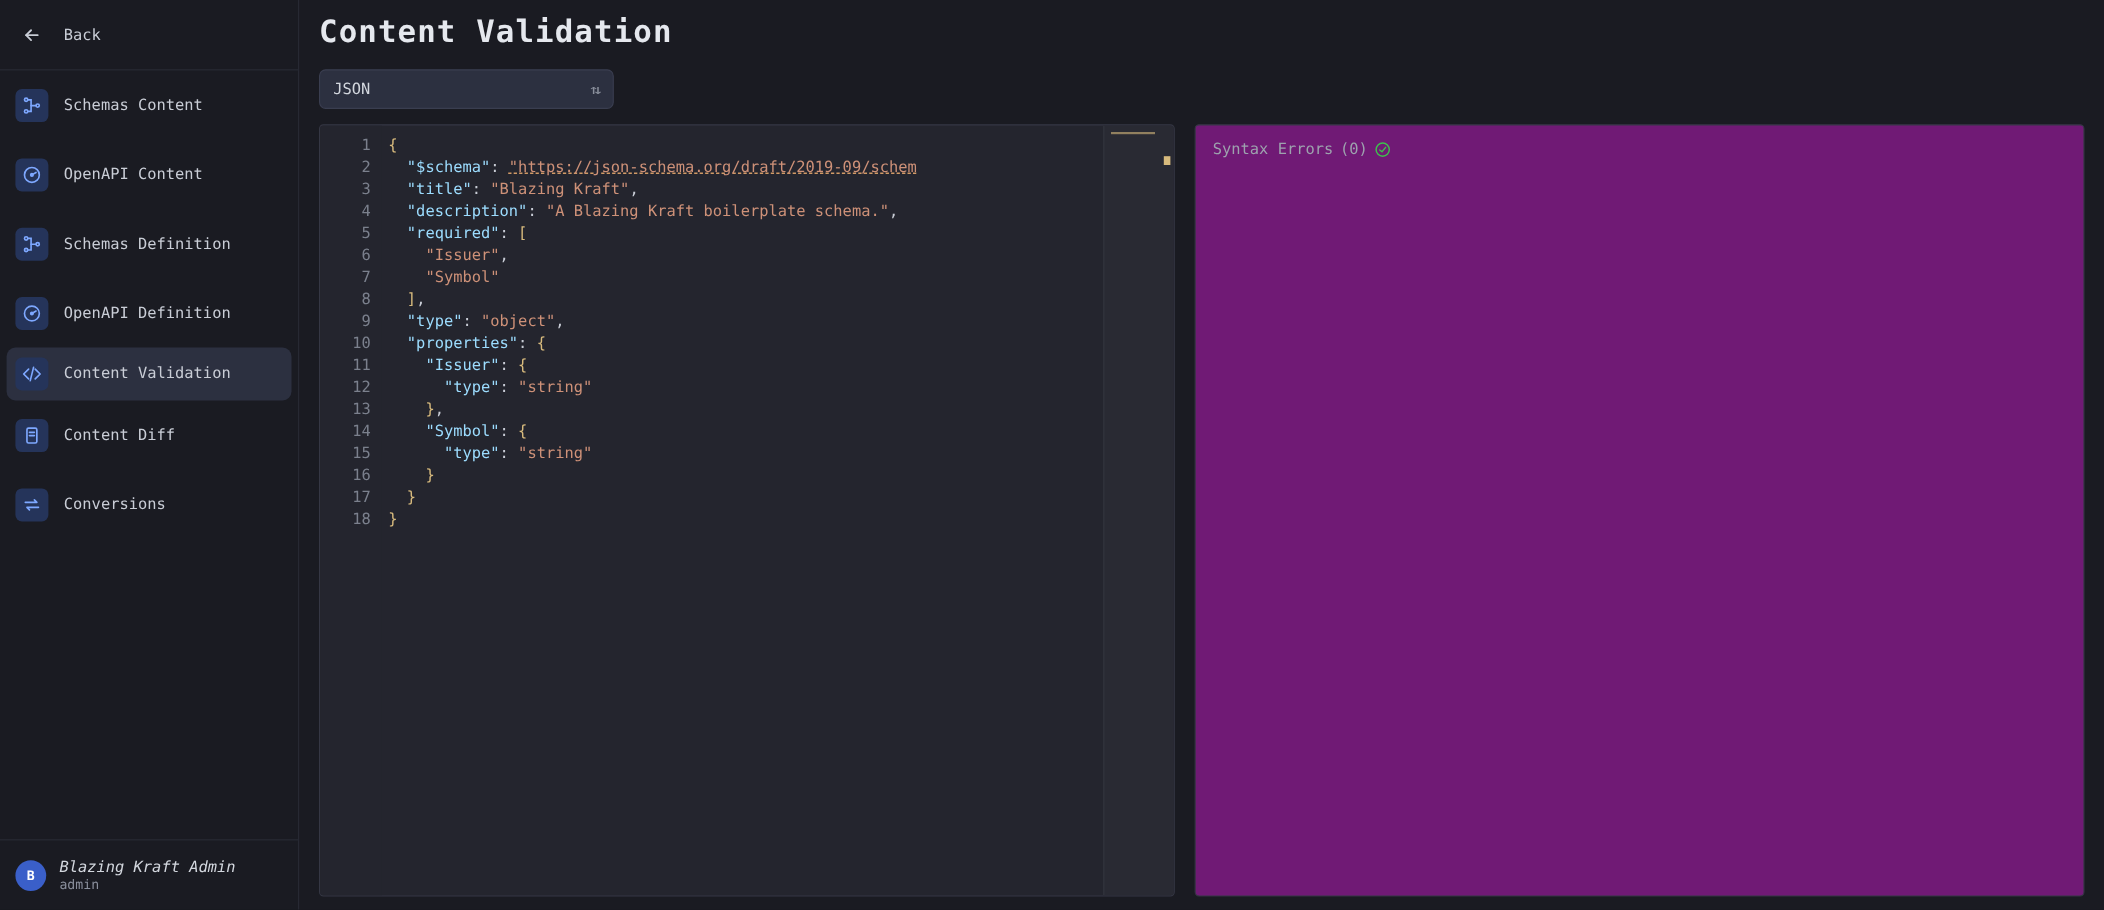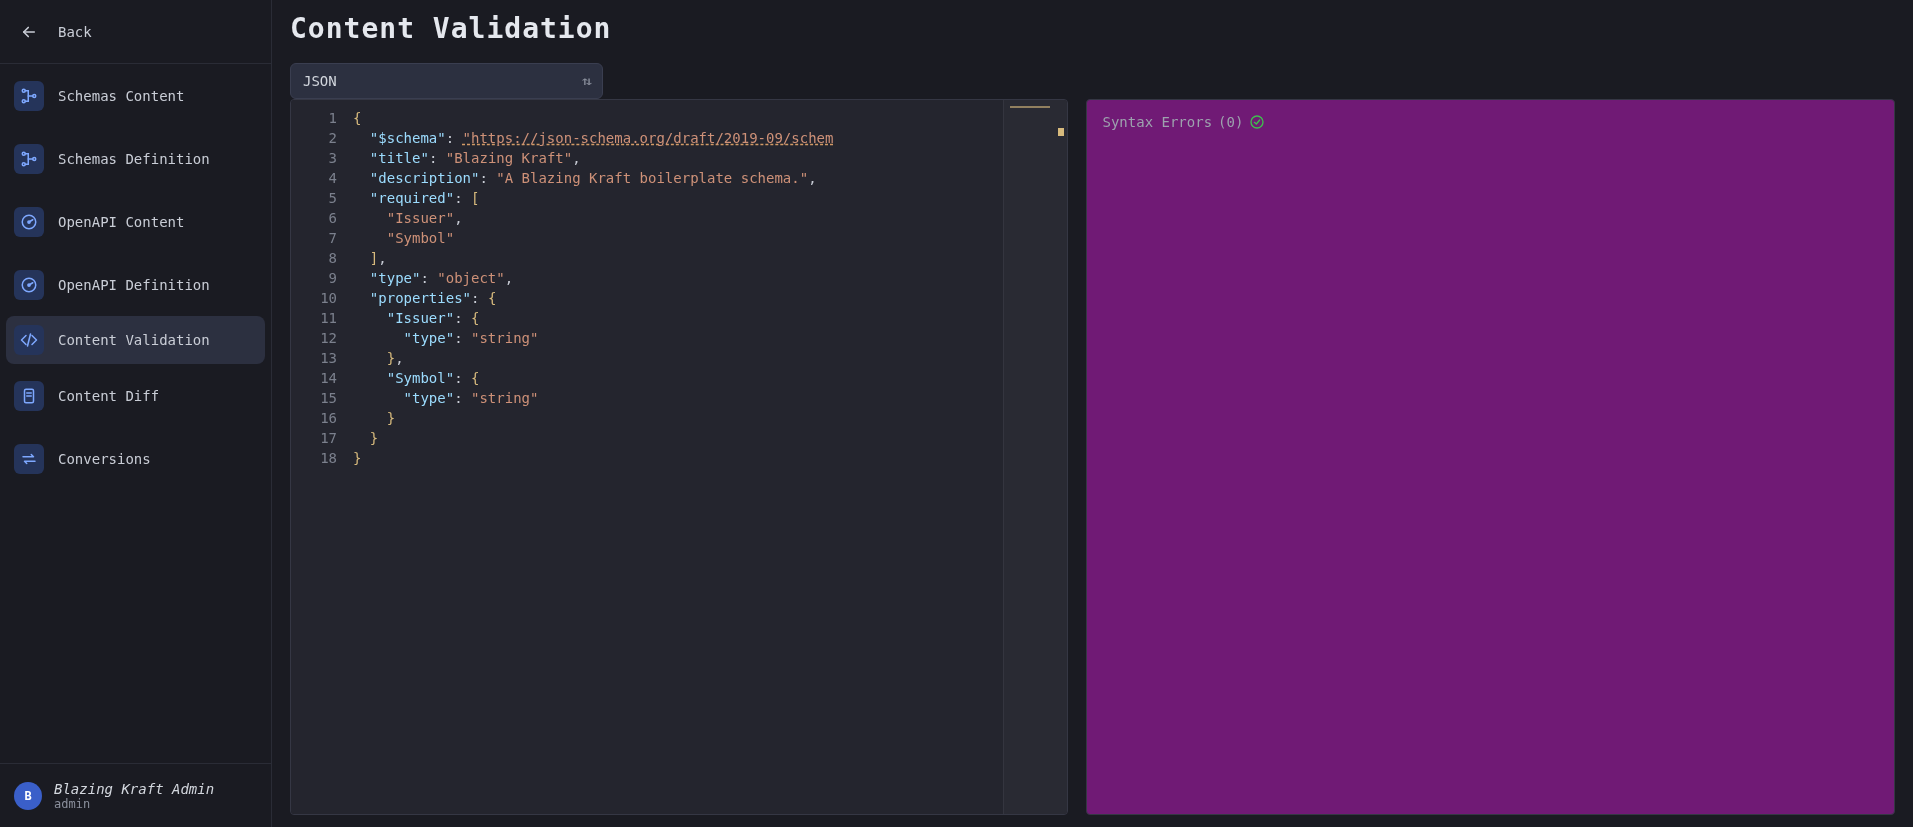--- a/index.html
+++ b/index.html
@@ -76,32 +76,33 @@
   flex: 1;
   padding: 12px 18px 12px 18px;
   display: flex;
   flex-direction: column;
   min-width: 0;
 }
 .breadcrumb { font-size: 15px; color: #8e94a3; margin-bottom: 6px; }
 .page-title { font-size: 28px; font-weight: 700; color: #e5e8ee; letter-spacing: 1px; margin-bottom: 18px; }
 .field-label { font-size: 14px; color: #b9bec9; margin-bottom: 6px; }
 .select {
-  width: 313px;
+  width: 268px;
   height: 36px;
   background: #2c3040;
   border: 1px solid #3a3e50;
   border-radius: 6px;
   display: flex;
   align-items: center;
   justify-content: space-between;
   padding: 0 12px;
   font-size: 14px;
   color: #d3d7de;
   cursor: pointer;
+  margin-bottom: 14px;
 }
 .select .chev { color: #8a8f9c; font-size: 12px; transform: scaleX(1.4); }
 .panes {
   display: flex;
   gap: 18px;
   flex: 1;
   min-height: 0;
 }
 .editor-pane {
   flex: 1;
@@ -199,39 +200,39 @@
             <path d="M7 5h4v14H7"></path>
             <path d="M11 12h6"></path>
           </svg>
       </span>
       <span>Schemas Content</span>
     </div>
 
     <div class="sidebar-item">
       <span class="icon-wrap">
         <svg class="icon-svg" viewBox="0 0 24 24" fill="none" stroke="currentColor" stroke-width="2" stroke-linecap="round">
+            <circle cx="12" cy="12" r="9"></circle>
+            <path d="M12 12l5-3"></path>
+            <circle cx="12" cy="12" r="1.5" fill="currentColor"></circle>
+          </svg>
+      </span>
+      <span>OpenAPI Content</span>
+    </div>
+
+    <div class="sidebar-item">
+      <span class="icon-wrap">
+        <svg class="icon-svg" viewBox="0 0 24 24" fill="none" stroke="currentColor" stroke-width="2" stroke-linecap="round">
             <circle cx="5" cy="5" r="2"></circle>
             <circle cx="5" cy="19" r="2"></circle>
             <circle cx="19" cy="12" r="2"></circle>
             <path d="M7 5h4v14H7"></path>
             <path d="M11 12h6"></path>
           </svg>
       </span>
       <span>Schemas Definition</span>
-    </div>
-
-    <div class="sidebar-item">
-      <span class="icon-wrap">
-        <svg class="icon-svg" viewBox="0 0 24 24" fill="none" stroke="currentColor" stroke-width="2" stroke-linecap="round">
-            <circle cx="12" cy="12" r="9"></circle>
-            <path d="M12 12l5-3"></path>
-            <circle cx="12" cy="12" r="1.5" fill="currentColor"></circle>
-          </svg>
-      </span>
-      <span>OpenAPI Content</span>
     </div>
 
     <div class="sidebar-item">
       <span class="icon-wrap">
         <svg class="icon-svg" viewBox="0 0 24 24" fill="none" stroke="currentColor" stroke-width="2" stroke-linecap="round">
             <circle cx="12" cy="12" r="9"></circle>
             <path d="M12 12l5-3"></path>
             <circle cx="12" cy="12" r="1.5" fill="currentColor"></circle>
           </svg>
       </span>

